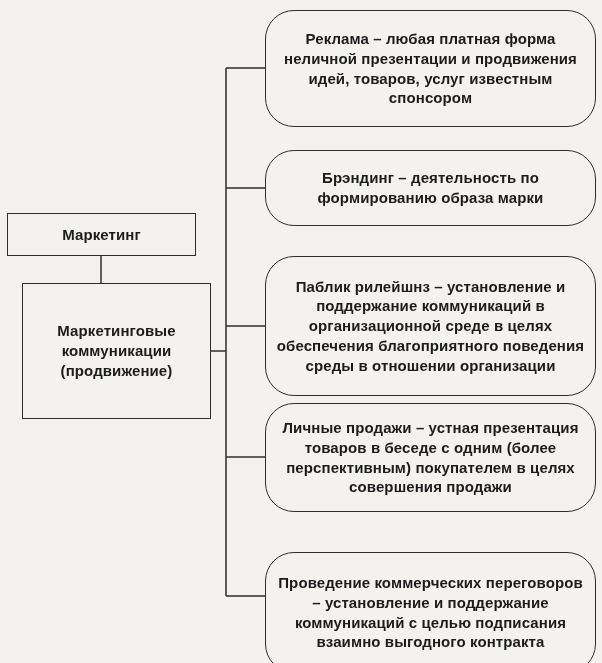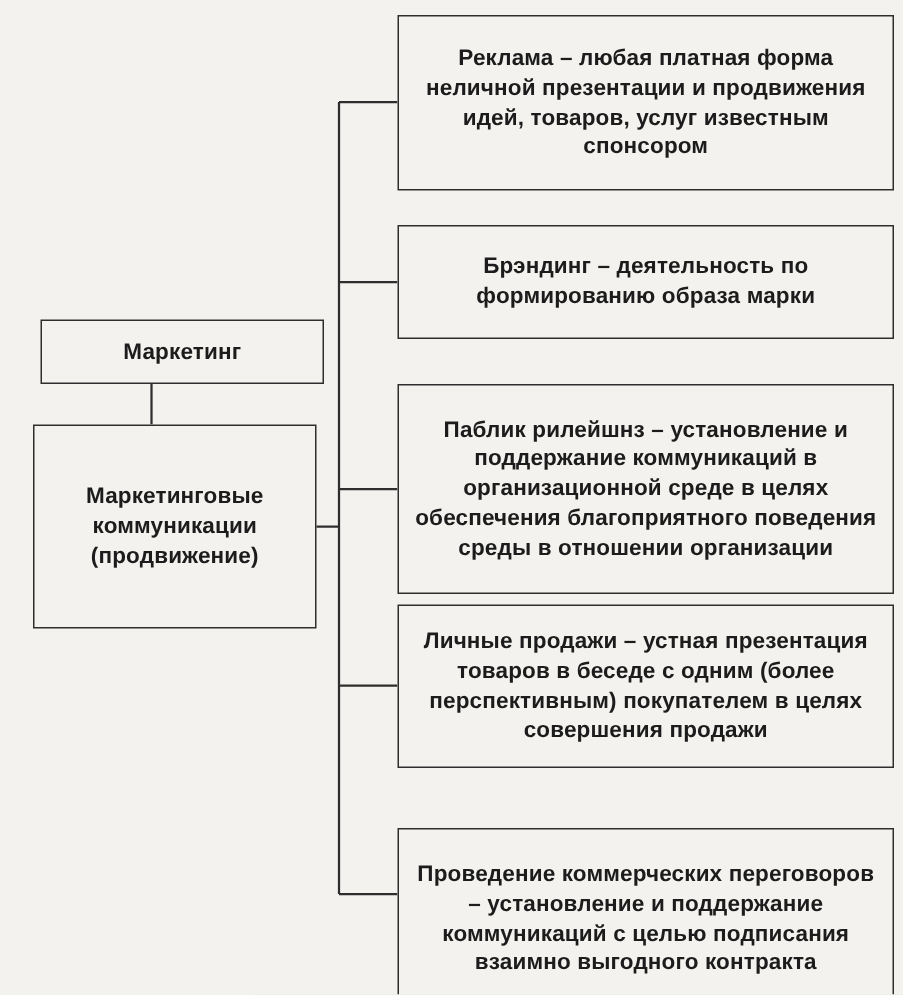--- a/index.html
+++ b/index.html
@@ -37,32 +37,32 @@
     line-height: 1.32;
     padding: 6px 10px;
     letter-spacing: 0.1px;
   }
   
   .node-root {
     left: 7px;
     top: 213px;
     width: 189px;
     height: 43px;
-    margin-left: 20px;
   }
   .node-hub {
     left: 22px;
     top: 283px;
     width: 189px;
     height: 136px;
   }
   
   .branch {
     left: 265px;
     width: 331px;
+    border-radius: 29px;
   }
   .branch-0 { top: 10px;  height: 117px; }
   .branch-1 { top: 150px; height: 76px;  }
   .branch-2 { top: 256px; height: 140px; }
   .branch-3 { top: 403px; height: 109px; }
   .branch-4 { top: 536px; height: 121px; margin-top: 16px; }
 </style>
 </head>
 <body>
 

